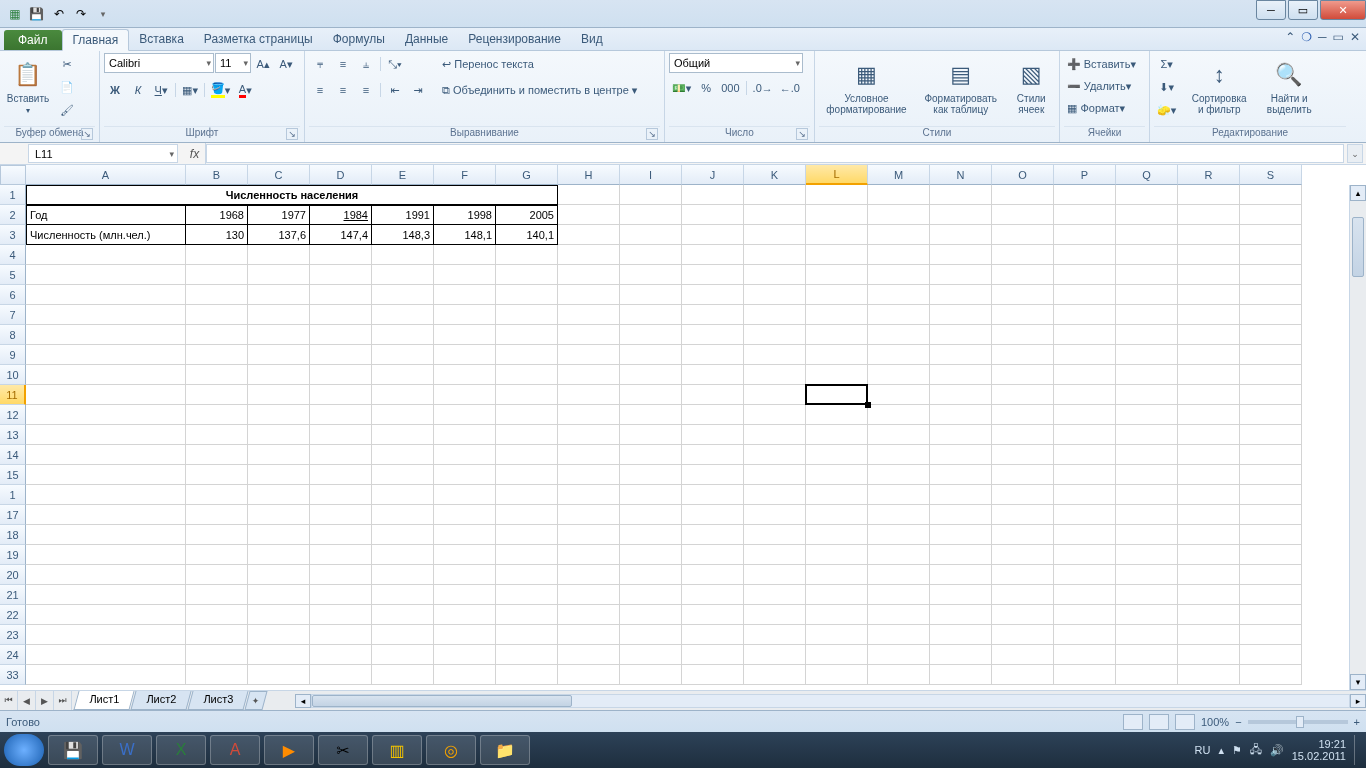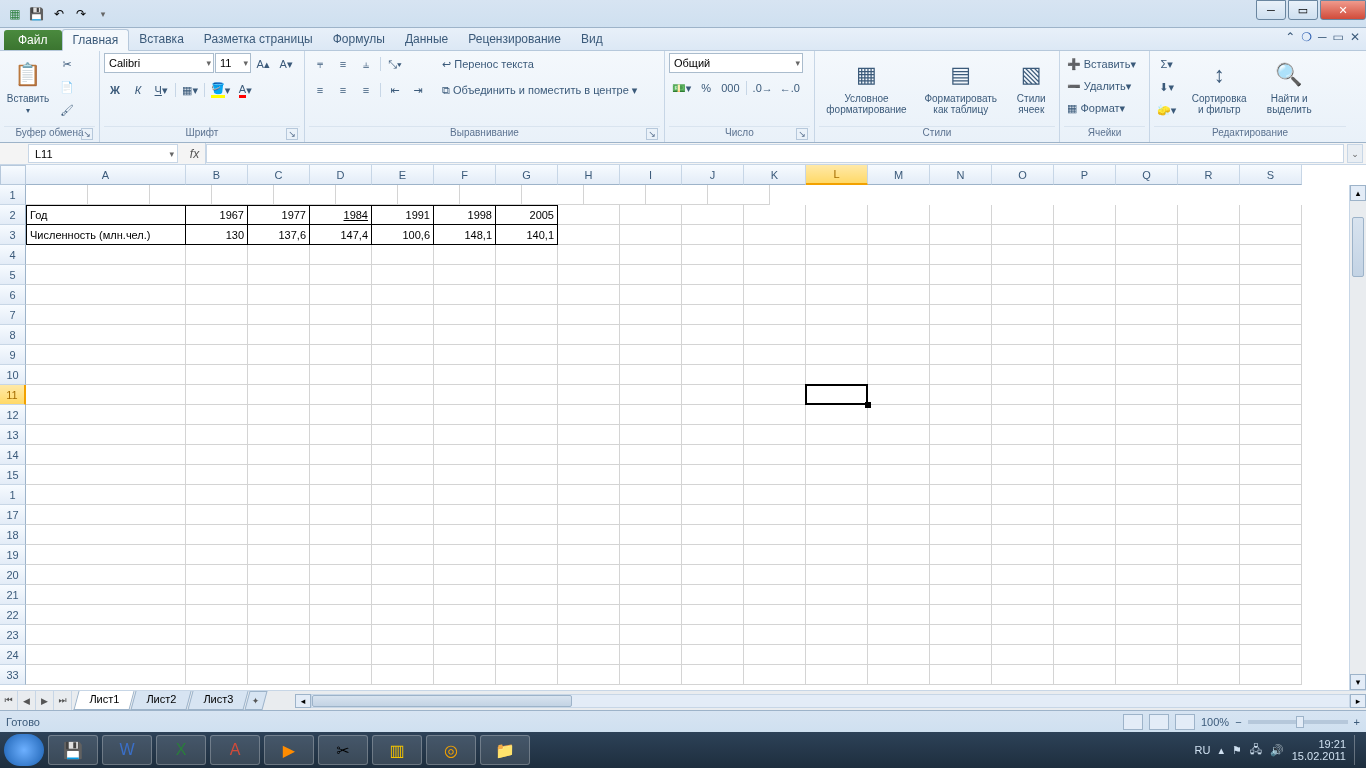--- a/index.html
+++ b/index.html
@@ -339,36 +339,37 @@
         <div class="colhdr" style="width: 62px;">M</div>
         <div class="colhdr" style="width: 62px;">N</div>
         <div class="colhdr" style="width: 62px;">O</div>
         <div class="colhdr" style="width: 62px;">P</div>
         <div class="colhdr" style="width: 62px;">Q</div>
         <div class="colhdr" style="width: 62px;">R</div>
         <div class="colhdr" style="width: 62px;">S</div>
       </div>
     <div class="cells" id="cells">
         <div class="row">
+          <div class="cell" style="width: 532px; justify-content: center; font-weight: bold; border-width: 1px; border-style: solid; border-color: rgb(0, 0, 0);">Численность населения</div>
           <div class="cell" style="width: 62px;"></div>
           <div class="cell" style="width: 62px;"></div>
           <div class="cell" style="width: 62px;"></div>
           <div class="cell" style="width: 62px;"></div>
           <div class="cell" style="width: 62px;"></div>
           <div class="cell" style="width: 62px;"></div>
           <div class="cell" style="width: 62px;"></div>
           <div class="cell" style="width: 62px;"></div>
           <div class="cell" style="width: 62px;"></div>
           <div class="cell" style="width: 62px;"></div>
           <div class="cell" style="width: 62px;"></div>
           <div class="cell" style="width: 62px;"></div>
         </div>
         <div class="row">
           <div class="cell txt" style="width: 160px; border-width: 1px; border-style: solid; border-color: rgb(0, 0, 0);">Год</div>
-          <div class="cell" style="width: 62px; border-right: 1px solid rgb(0, 0, 0); border-bottom: 1px solid rgb(0, 0, 0); border-top: 1px solid rgb(0, 0, 0);">1967</div>
+          <div class="cell" style="width: 62px; border-right: 1px solid rgb(0, 0, 0); border-bottom: 1px solid rgb(0, 0, 0); border-top: 1px solid rgb(0, 0, 0);">1968</div>
           <div class="cell" style="width: 62px; border-right: 1px solid rgb(0, 0, 0); border-bottom: 1px solid rgb(0, 0, 0); border-top: 1px solid rgb(0, 0, 0);">1977</div>
           <div class="cell" style="width: 62px; border-right: 1px solid rgb(0, 0, 0); border-bottom: 1px solid rgb(0, 0, 0); border-top: 1px solid rgb(0, 0, 0); text-decoration: underline;">1984</div>
           <div class="cell" style="width: 62px; border-right: 1px solid rgb(0, 0, 0); border-bottom: 1px solid rgb(0, 0, 0); border-top: 1px solid rgb(0, 0, 0);">1991</div>
           <div class="cell" style="width: 62px; border-right: 1px solid rgb(0, 0, 0); border-bottom: 1px solid rgb(0, 0, 0); border-top: 1px solid rgb(0, 0, 0);">1998</div>
           <div class="cell" style="width: 62px; border-right: 1px solid rgb(0, 0, 0); border-bottom: 1px solid rgb(0, 0, 0); border-top: 1px solid rgb(0, 0, 0);">2005</div>
           <div class="cell" style="width: 62px;"></div>
           <div class="cell" style="width: 62px;"></div>
           <div class="cell" style="width: 62px;"></div>
           <div class="cell" style="width: 62px;"></div>
           <div class="cell" style="width: 62px;"></div>
@@ -378,21 +379,21 @@
           <div class="cell" style="width: 62px;"></div>
           <div class="cell" style="width: 62px;"></div>
           <div class="cell" style="width: 62px;"></div>
           <div class="cell" style="width: 62px;"></div>
         </div>
         <div class="row">
           <div class="cell txt" style="width: 160px; border-right: 1px solid rgb(0, 0, 0); border-bottom: 1px solid rgb(0, 0, 0); border-left: 1px solid rgb(0, 0, 0);">Численность (млн.чел.)</div>
           <div class="cell" style="width: 62px; border-right: 1px solid rgb(0, 0, 0); border-bottom: 1px solid rgb(0, 0, 0); text-align: center;">130</div>
           <div class="cell" style="width: 62px; border-right: 1px solid rgb(0, 0, 0); border-bottom: 1px solid rgb(0, 0, 0);">137,6</div>
           <div class="cell" style="width: 62px; border-right: 1px solid rgb(0, 0, 0); border-bottom: 1px solid rgb(0, 0, 0);">147,4</div>
-          <div class="cell" style="width: 62px; border-right: 1px solid rgb(0, 0, 0); border-bottom: 1px solid rgb(0, 0, 0);">100,6</div>
+          <div class="cell" style="width: 62px; border-right: 1px solid rgb(0, 0, 0); border-bottom: 1px solid rgb(0, 0, 0);">148,3</div>
           <div class="cell" style="width: 62px; border-right: 1px solid rgb(0, 0, 0); border-bottom: 1px solid rgb(0, 0, 0);">148,1</div>
           <div class="cell" style="width: 62px; border-right: 1px solid rgb(0, 0, 0); border-bottom: 1px solid rgb(0, 0, 0);">140,1</div>
           <div class="cell" style="width: 62px;"></div>
           <div class="cell" style="width: 62px;"></div>
           <div class="cell" style="width: 62px;"></div>
           <div class="cell" style="width: 62px;"></div>
           <div class="cell" style="width: 62px;"></div>
           <div class="cell" style="width: 62px;"></div>
           <div class="cell" style="width: 62px;"></div>
           <div class="cell" style="width: 62px;"></div>

